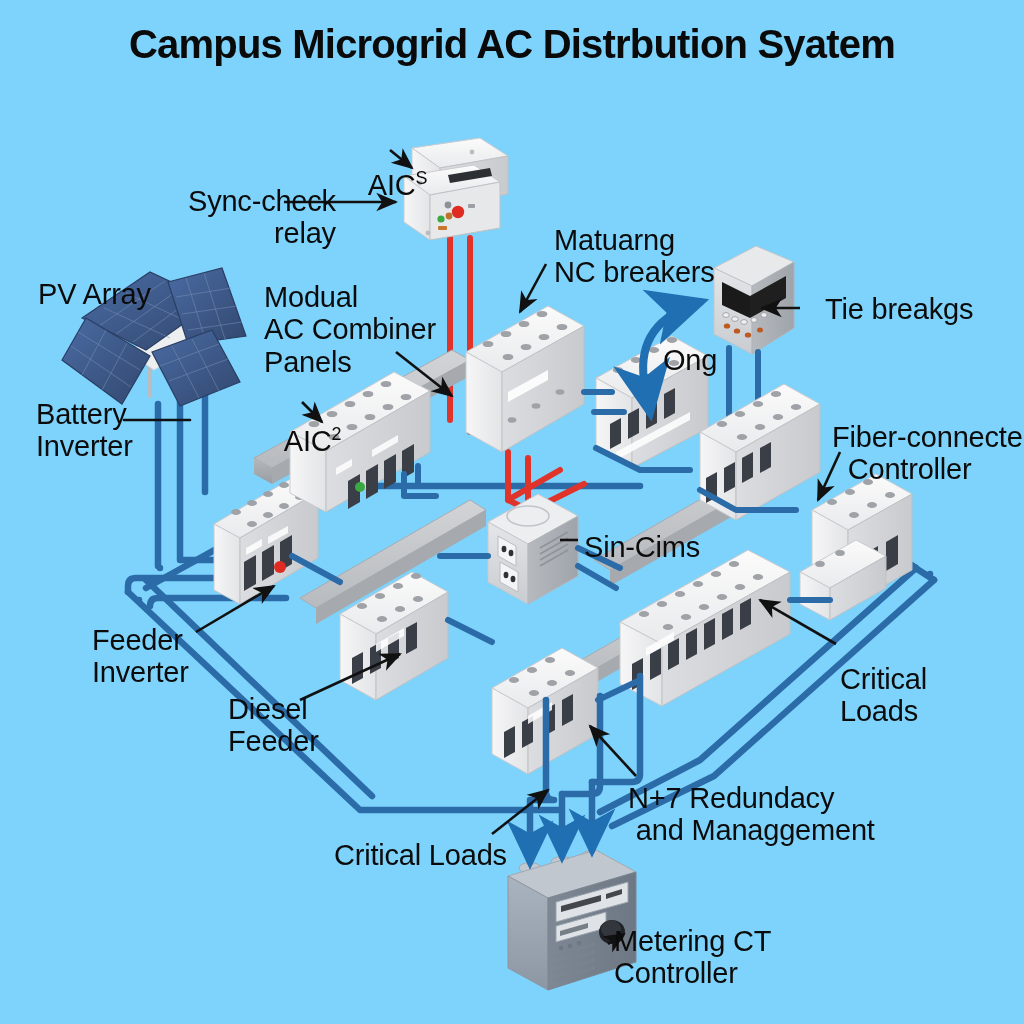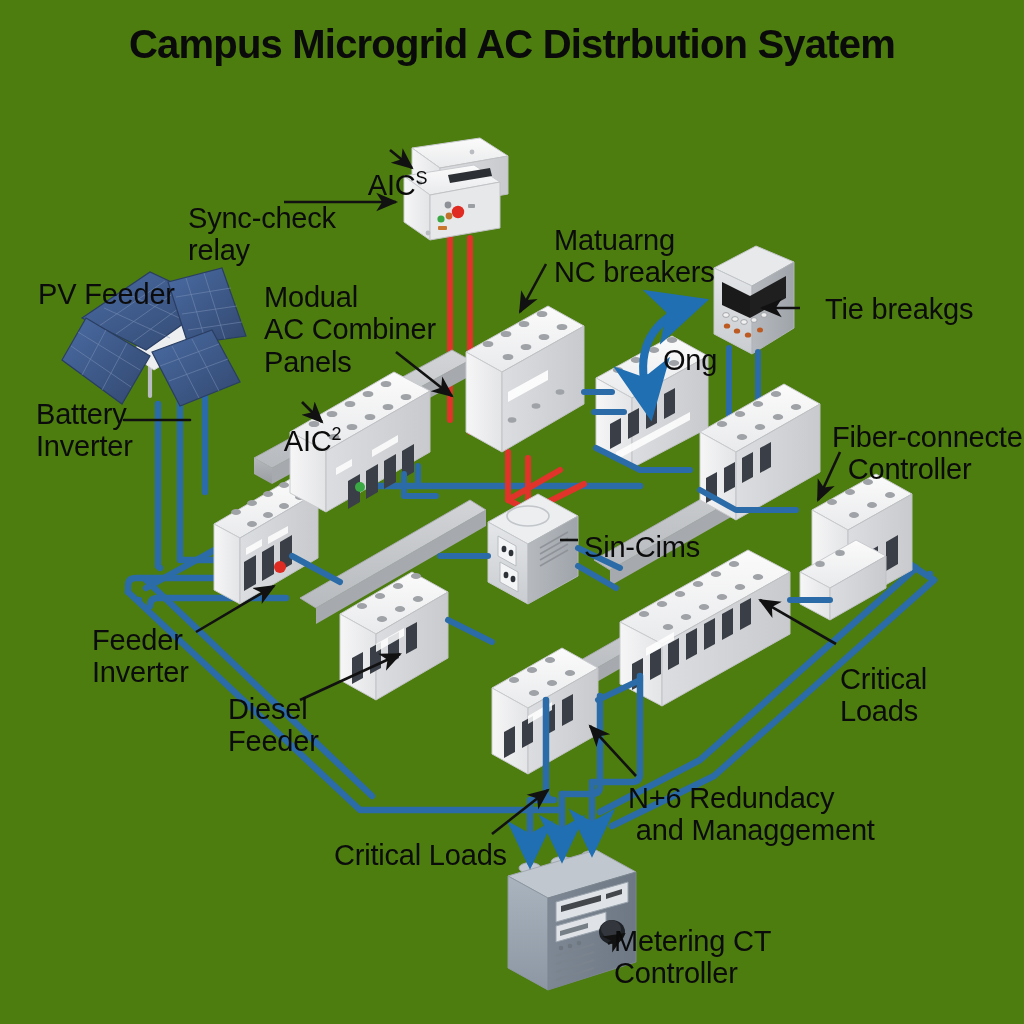--- a/index.html
+++ b/index.html
@@ -4,21 +4,21 @@
 <title>Campus Microgrid AC Distrbution Syatem</title>
 <style>
   * { margin:0; padding:0; box-sizing:border-box; }
   html,body{
     width:1024px; height:1024px; overflow:hidden;
     background:#ffffff;
     font-family:"Liberation Sans", sans-serif;
   }
   #stage{
     position:relative; width:1024px; height:1024px;
-    background:#4d7c0f;
+    background:#7dd3fc;
   }
   #diagram-svg{ position:absolute; inset:0; width:1024px; height:1024px; }
 
   
   .lbl{
     position:absolute;
     font-family:"Liberation Sans", sans-serif;
     color:#0b0b0b;
     font-size:29px;
     line-height:1.12;
@@ -611,24 +611,24 @@
       <path d="M636 776 L590 726" marker-end="url(#arrowBlack)"></path>
 
       <path d="M608 944 L624 934" marker-end="url(#arrowBlack)"></path>
     </g>
   </svg>
 
   <div class="lbl" style="left:338px; top:136px;">
     <span>AIC</span><sup>S</sup>
   </div>
 
-  <div class="lbl" style="left:188px; top:202px;">Sync-check
+  <div class="lbl" style="left:188px; top:185px;text-align:right;">Sync-check
 relay</div>
 
-  <div class="lbl" style="left:38px; top:278px;">PV Feeder</div>
+  <div class="lbl" style="left:38px; top:278px;">PV Array</div>
 
   <div class="lbl" style="left:264px; top:281px;">Modual
 AC Combiner
 Panels</div>
 
   <div class="lbl" style="left:254px; top:392px;text-align:right;">
     <span>AIC</span><sup>2</sup>
   </div>
 
   <div class="lbl" style="left:36px; top:398px;">Battery
@@ -649,21 +649,21 @@
   <div class="lbl" style="left:92px; top:624px;">Feeder
 Inverter</div>
 
   <div class="lbl" style="left:840px; top:663px;">Critical
 Loads</div>
 
   <div class="lbl" style="left:228px; top:693px;">Diesel
 Feeder</div>
 
 
-  <div class="lbl" style="left:628px; top:782px;">N+6 Redundacy
+  <div class="lbl" style="left:628px; top:782px;">N+7 Redundacy
  and Managgement</div>
 
   <div class="lbl" style="left:334px; top:839px;">Critical Loads</div>
 
   <div class="lbl" style="left:614px; top:925px;">Metering CT
 Controller</div>
 
 </div>
 
 </body></html>

